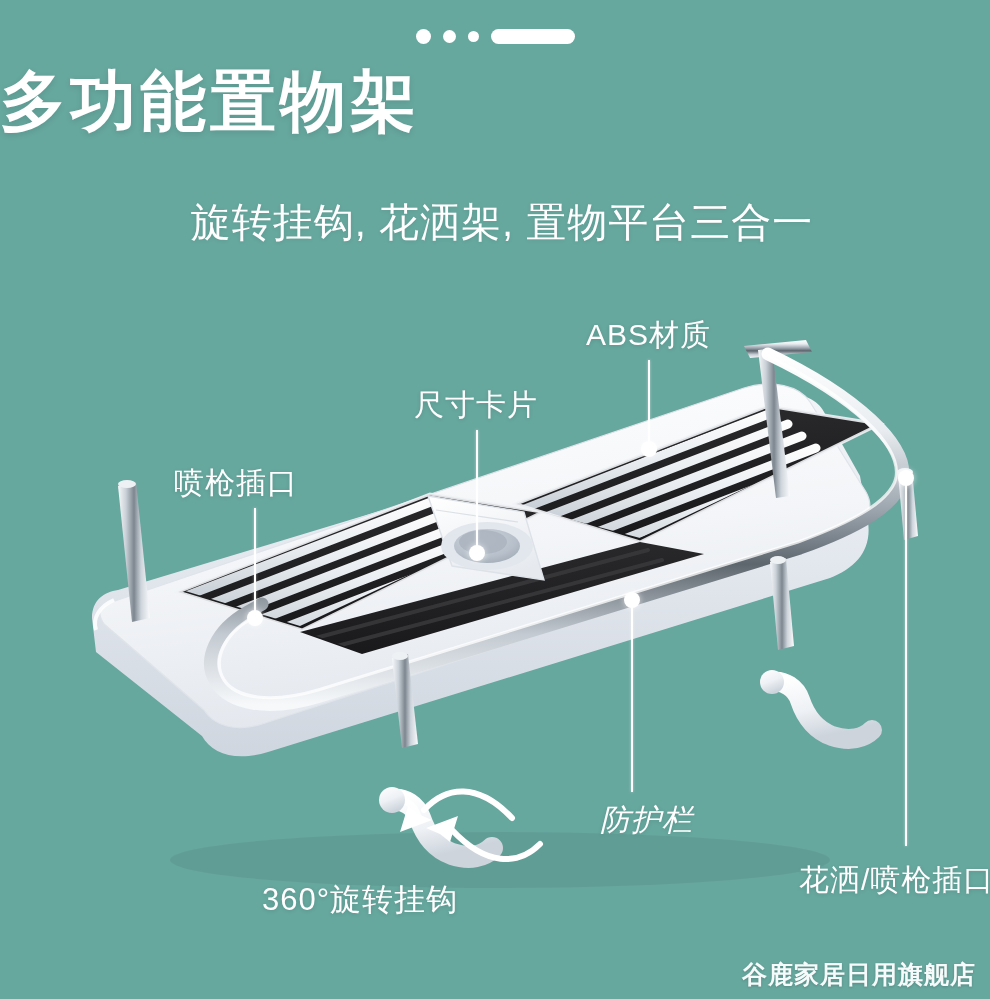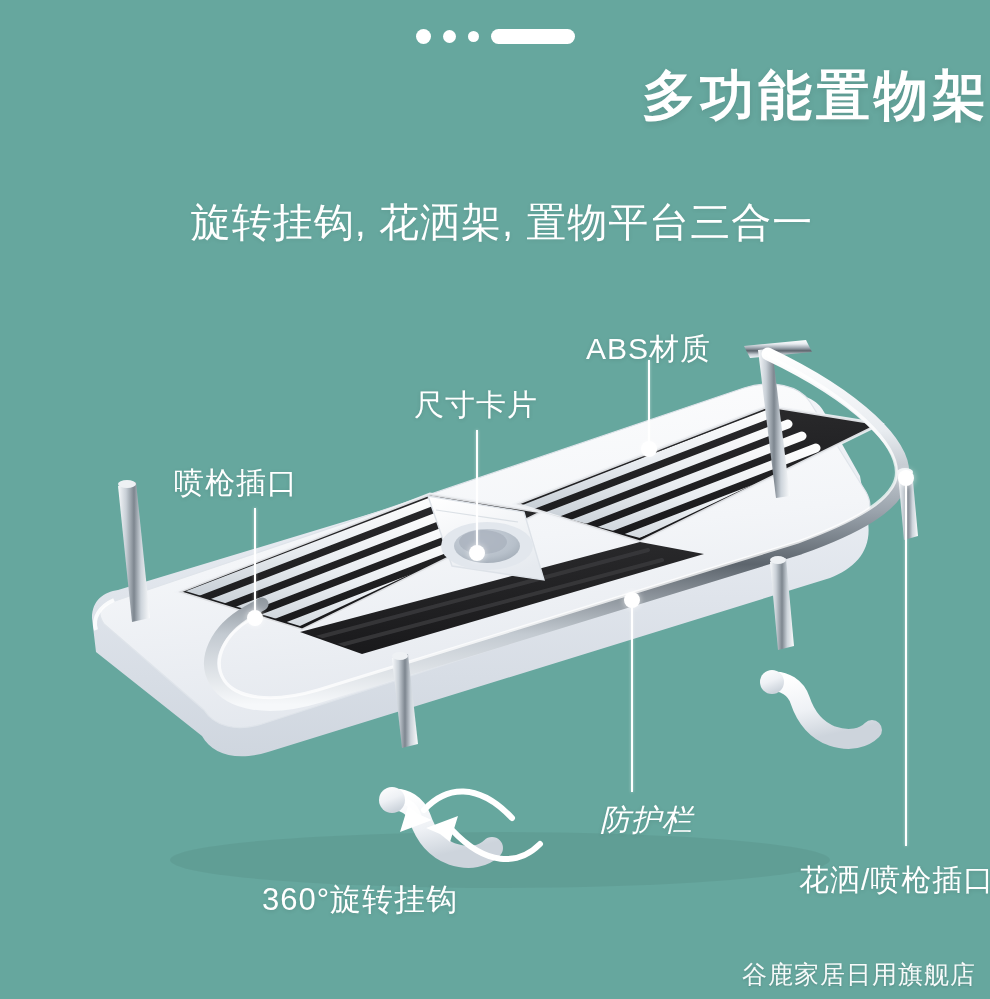--- a/index.html
+++ b/index.html
@@ -20,22 +20,22 @@
         display:flex;justify-content:center;align-items:center;gap:12px;}
   .pip{background:#ffffff;border-radius:50%;}
   .pip.d1{width:15px;height:15px;}
   .pip.d2{width:13px;height:13px;}
   .pip.d3{width:11px;height:11px;}
   .pip.bar{width:84px;height:15px;border-radius:8px;}
 
   
   .title{
     position:absolute;left:0;right:0;top:68px;
-    text-align:right;color:#ffffff;
-    font-size:54px;line-height:1;font-weight:bold;
+    text-align:left;color:#ffffff;
+    font-size:66px;line-height:1;font-weight:bold;
     letter-spacing:4px;
     text-shadow:0 2px 6px rgba(0,0,0,.10);
   }
   .subtitle{
     position:absolute;left:0;right:0;top:198px;
     text-align:center;color:#ffffff;
     font-size:40px;line-height:1.2;font-weight:normal;
     letter-spacing:1px;
     text-shadow:0 1px 4px rgba(0,0,0,.08);
     padding-left:14px;
@@ -43,21 +43,21 @@
 
   
   .callout{
     position:absolute;color:#ffffff;
     font-size:30px;line-height:1;font-weight:normal;
     white-space:nowrap;letter-spacing:1px;
     text-shadow:0 1px 4px rgba(0,0,0,.12);
   }
   .c-lou   {left:174px; top:468px;}
   .c-card  {left:414px; top:390px;text-align:center;}
-  .c-abs   {left:586px; top:320px;margin-top:14px;}
+  .c-abs   {left:586px; top:320px;}
   .c-rail  {left:600px; top:805px;font-style:italic;}
   .c-port  {left:752px; top:865px;margin-left:47px;}
   .c-rot   {left:262px; top:884px; font-size:31px;}
 
   
   .leader{position:absolute;background:#ffffff;width:2px;
           box-shadow:0 0 3px rgba(255,255,255,.55);}
   .ldot{position:absolute;background:#ffffff;border-radius:50%;
         box-shadow:0 0 6px rgba(255,255,255,.65);}
   .l-lou  {left:254px;top:508px;height:108px;}
@@ -71,21 +71,21 @@
   .l-port {left:905px;top:478px;height:368px;}
   .d-port {left:898px;top:470px;width:16px;height:16px;}
 
   
   #product{position:absolute;left:0;top:300px;width:990px;height:600px;}
 
   
   .watermark{
     position:absolute;right:14px;bottom:8px;
     color:#ffffff;font-size:25px;letter-spacing:1px;
-    font-weight:normal;opacity:.95;white-space:nowrap;
+    font-weight:bold;opacity:.95;white-space:nowrap;
     text-shadow:0 1px 3px rgba(0,0,0,.18);
   }
 </style>
 </head>
 <body>
 
 <div id="poster">
 
   <div class="pips">
     <span class="pip d1"></span>

